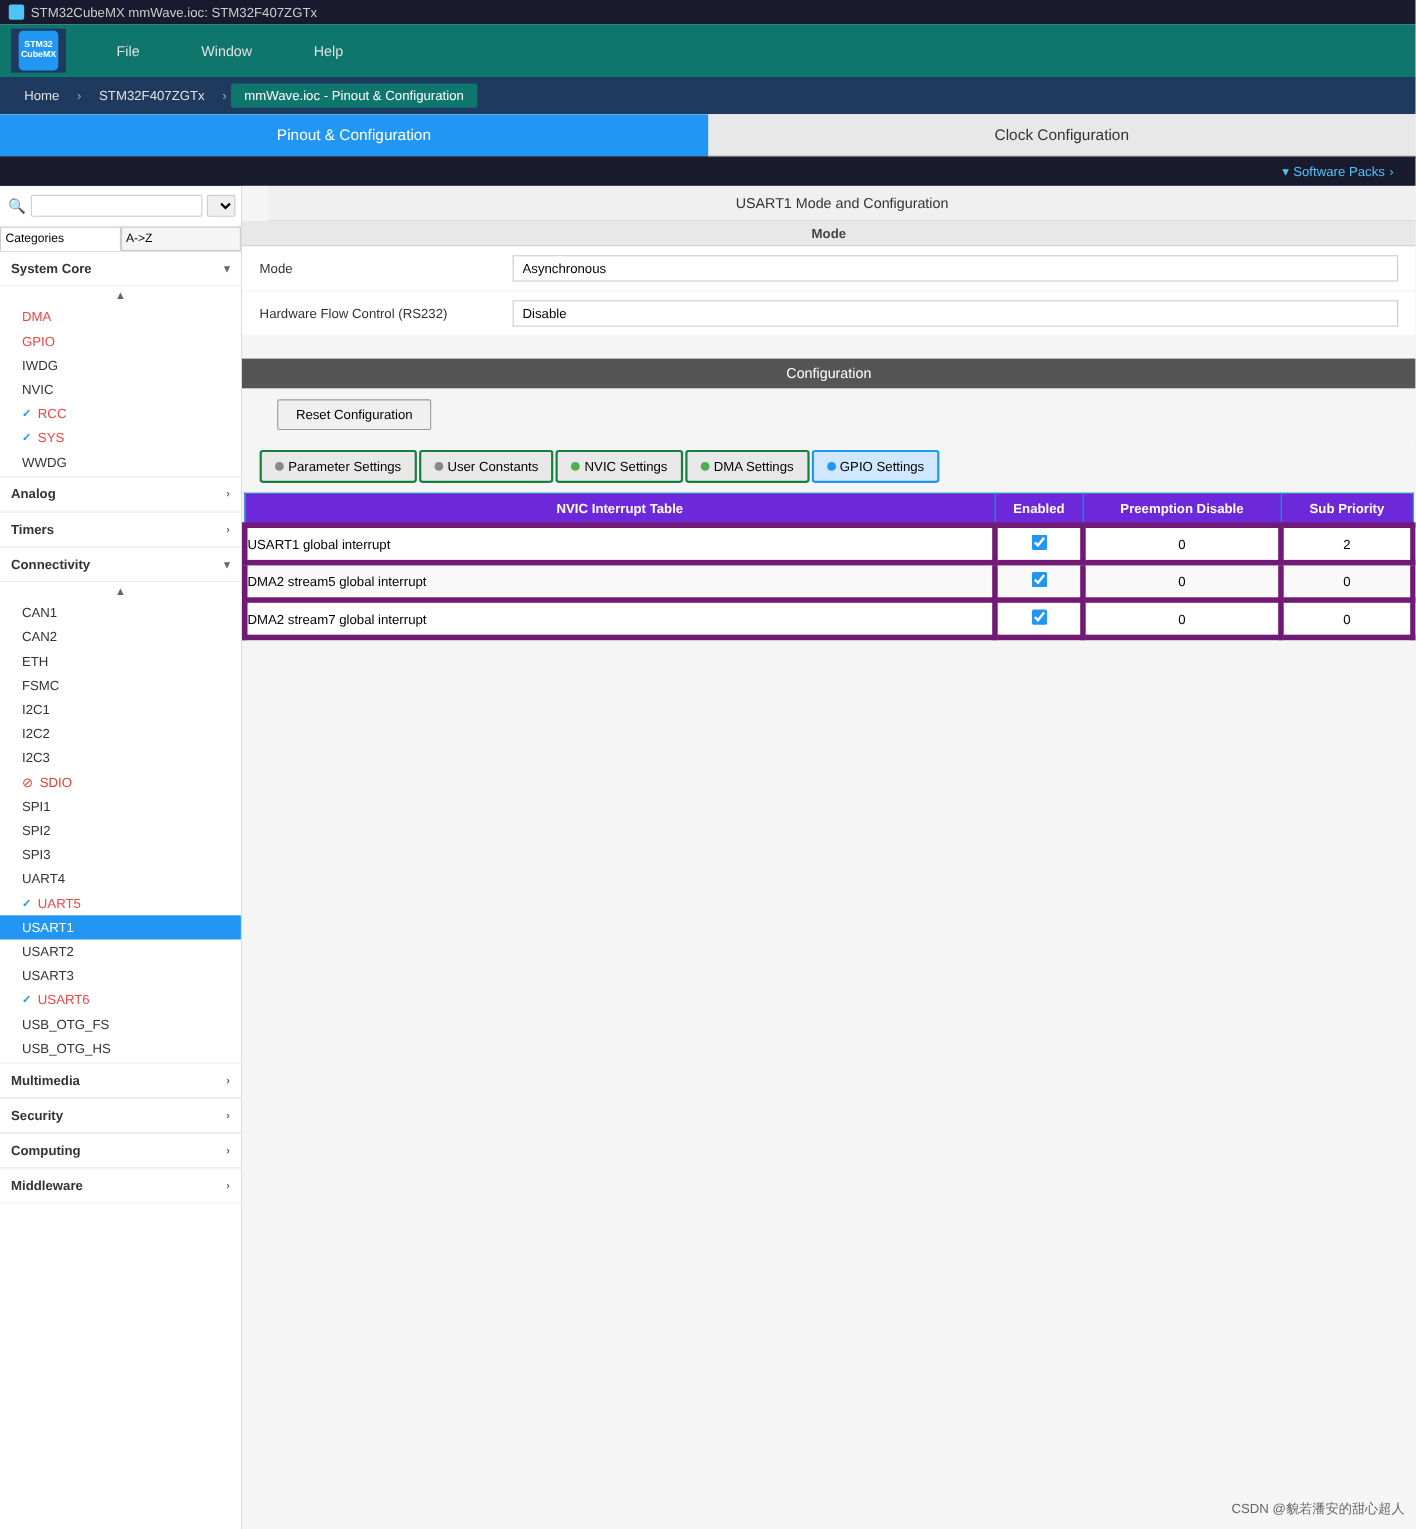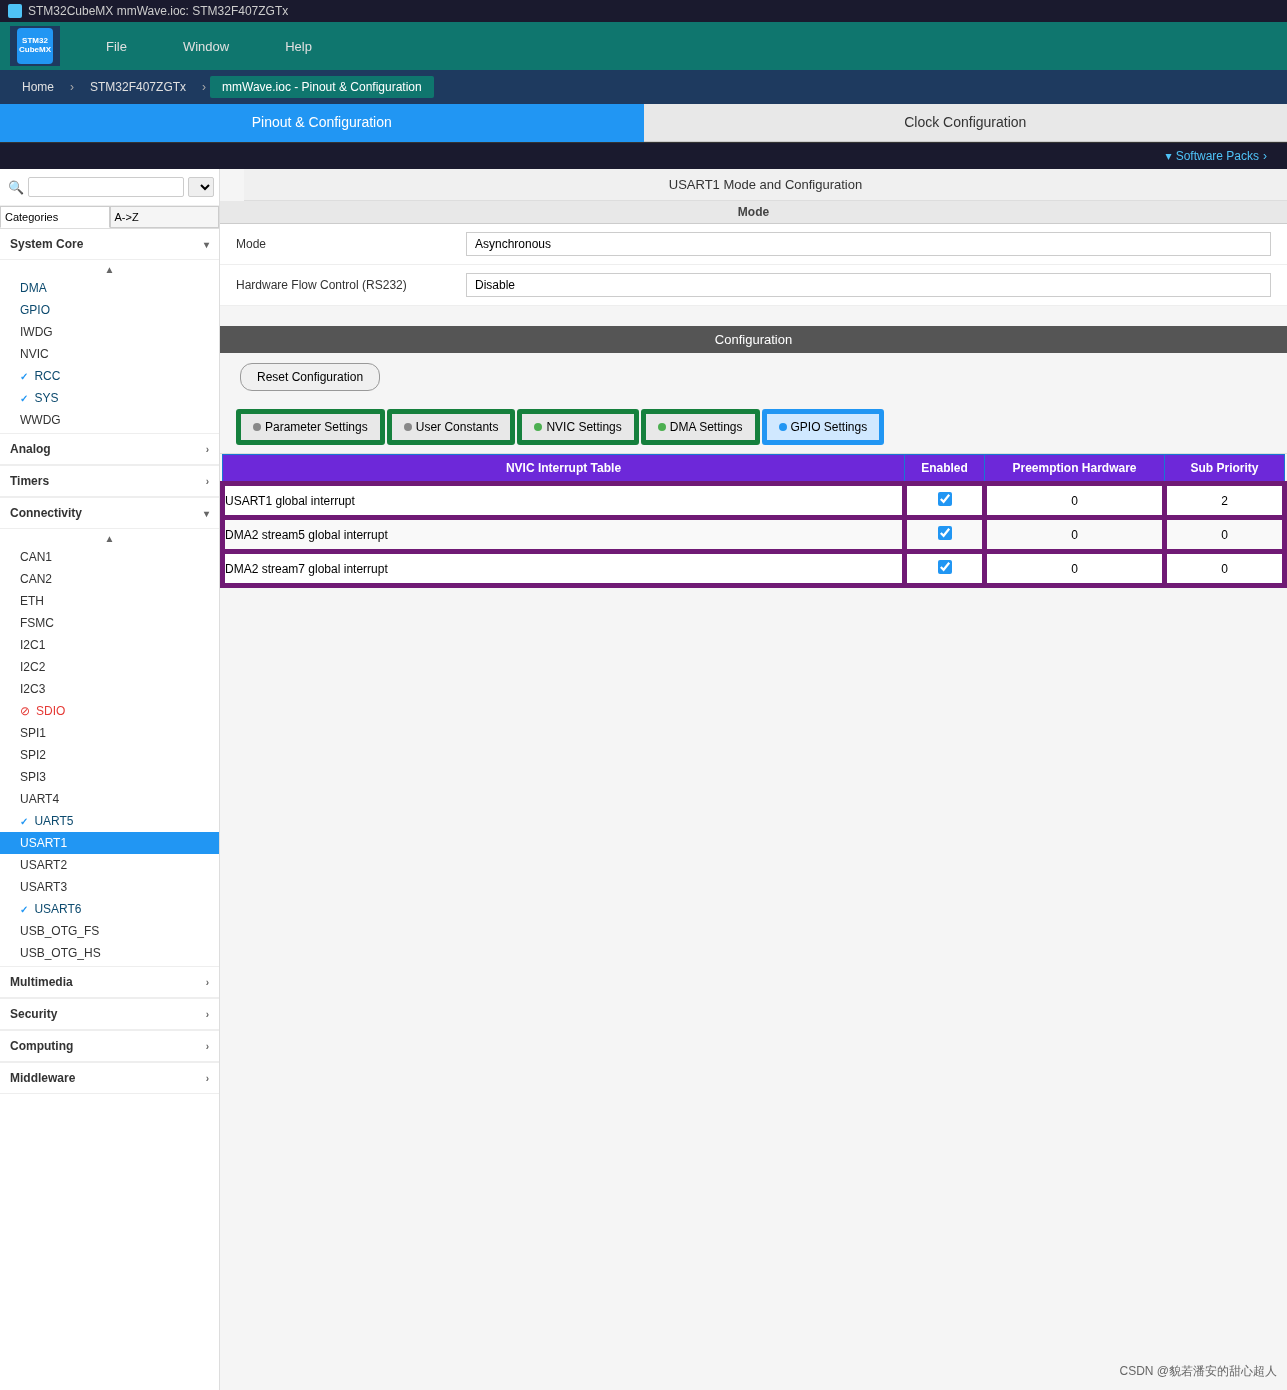--- a/index.html
+++ b/index.html
@@ -42,39 +42,39 @@
     .sidebar-gear { width: 18px; height: 18px; cursor: pointer; display: flex; align-items: center; justify-content: center; color: #555; }
 
     .section-header { display: flex; align-items: center; justify-content: space-between; padding: 8px 10px; cursor: pointer; background: #fff; border-bottom: 1px solid #eee; font-weight: 600; font-size: 13px; color: #333; }
     .section-arrow { color: #666; font-size: 10px; }
 
     .sidebar-items { padding: 2px 0; }
     .sidebar-item { padding: 4px 20px; cursor: pointer; color: #333; font-size: 12px; display: flex; align-items: center; gap: 4px; }
     .sidebar-item.selected { background: #2196f3; color: white; }
     .sidebar-item .check { color: #2196f3; font-size: 10px; font-weight: bold; margin-right: 2px; }
     .sidebar-item .error { color: #e53935; font-size: 12px; margin-right: 2px; }
-    .sidebar-item-green { color: #0c4a6e; }
+    .sidebar-item-green { color: #ef4444; }
     .sidebar-scroll-btn { text-align: center; padding: 2px; cursor: pointer; color: #666; font-size: 10px; }
 
     
     #content { flex: 1; background: #f5f5f5; overflow-y: auto; }
     .content-title { background: #f0f0f0; text-align: center; padding: 8px; font-size: 13px; color: #333; border-bottom: 1px solid #ddd; margin-left: 24px; }
     .mode-section { background: #e8e8e8; text-align: center; padding: 4px; font-size: 12px; font-weight: 600; border-bottom: 1px solid #ccc; color: #444; }
     .mode-row { display: flex; align-items: center; padding: 8px 16px; background: white; border-bottom: 1px solid #eee; gap: 10px; }
     .mode-label { font-size: 12px; color: #333; min-width: 220px; }
     .mode-select { flex: 1; border: 1px solid #ccc; padding: 4px 8px; font-size: 12px; background: white; }
     .mode-select-container { flex: 1; position: relative; }
     .mode-select-container select { width: 100%; border: 1px solid #ccc; padding: 4px 8px; font-size: 12px; background: white; appearance: none; }
     .config-section { margin-top: 20px; }
     .config-header { background: #555; color: white; text-align: center; padding: 6px; font-size: 13px; }
-    .reset-btn { margin: 10px 20px; padding: 6px 16px; background: #f0f0f0; border: 1px solid #999; cursor: pointer; font-size: 12px; border-radius: 12px; }
+    .reset-btn { margin: 10px 32px; padding: 6px 16px; background: #f0f0f0; border: 1px solid #999; cursor: pointer; font-size: 12px; border-radius: 2px; }
 
     
     .config-tabs { display: flex; flex-wrap: wrap; gap: 2px; padding: 8px 16px; background: #f5f5f5; border-bottom: 1px solid #ddd; }
-    .config-tab { display: flex; align-items: center; gap: 4px; padding: 6px 12px; background: #e8e8e8; border: 5px solid #15803d; cursor: pointer; border-radius: 3px; font-size: 12px; }
+    .config-tab { display: flex; align-items: center; gap: 4px; padding: 6px 12px; background: #e8e8e8; border: 2px solid #15803d; cursor: pointer; border-radius: 3px; font-size: 12px; }
     .config-tab .dot { width: 8px; height: 8px; border-radius: 50%; display: inline-block; }
     .dot-gray { background: #888; }
     .dot-green { background: #4caf50; }
     .dot-active { background: #2196f3; }
 
     
     .nvic-table { width: 100%; border-collapse: collapse; margin: 0; }
     .nvic-table th { background: #6d28d9; color: white; padding: 6px 10px; text-align: center; font-size: 12px; border: 1px solid #1976d2; }
     .nvic-table td { padding: 6px 0; border: 5px solid #701a75; font-size: 12px; background: white; }
     .nvic-table tr:nth-child(even) td { background: #f9f9f9; }
@@ -324,21 +324,21 @@
         </div>
       </div>
 
       
       <div class="table-wrapper">
         <table class="nvic-table">
           <thead>
             <tr>
               <th>NVIC Interrupt Table</th>
               <th style="width:80px;">Enabled</th>
-              <th style="width:180px;">Preemption Hardware</th>
+              <th style="width:180px;">Preemption Disable</th>
               <th style="width:120px;">Sub Priority</th>
             </tr>
           </thead>
           <tbody>
             <tr>
               <td>USART1 global interrupt</td>
               <td class="checkbox-cell nvic-highlight">
                 <input type="checkbox" class="cb" checked="" style="">
               </td>
               <td style="text-align:center;">0</td>

